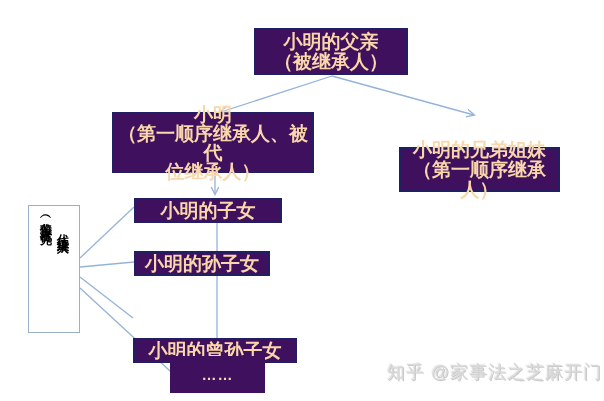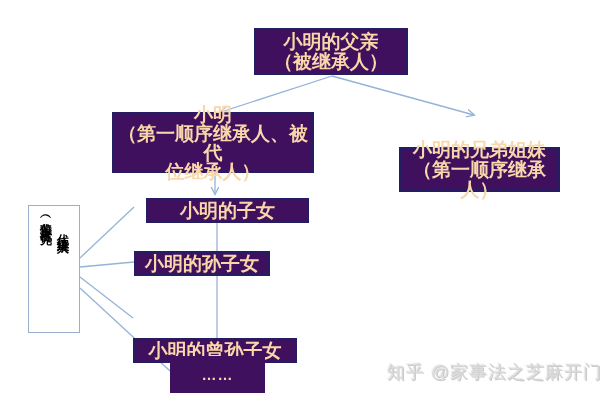--- a/index.html
+++ b/index.html
@@ -44,21 +44,21 @@
     align-items: center;
     justify-content: center;
     text-align: center;
     white-space: pre-line;
   }
   .node.borderless { border: none; }
 
   .node-father        { left: 254px; top: 28px;  width: 154px; height: 47px; line-height: 20px; }
   .node-xiaoming      { left: 112px; top: 112px; width: 202px; height: 61px; }
   .node-siblings      { left: 399px; top: 119px; width: 161px; height: 45px; line-height: 20px; margin-top: 28px; }
-  .node-children      { left: 146px; top: 198px; width: 163px; height: 25px; text-align: right; }
+  .node-children      { left: 134px; top: 198px; width: 148px; height: 25px; text-align: right; }
   .node-grandchildren { left: 134px; top: 251px; width: 136px; height: 25px; }
   .node-greatgrand    { left: 133px; top: 306px; width: 164px; height: 25px; margin-top: 32px; }
   .node-ellipsis      { left: 170px; top: 356px; width: 95px;  height: 37px; letter-spacing: 1px; font-size: 15px; }
 
   .side-panel {
     position: absolute;
     z-index: 1;
     left: 28px; top: 205px;
     width: 52px; height: 128px;
     background: #ffffff;

